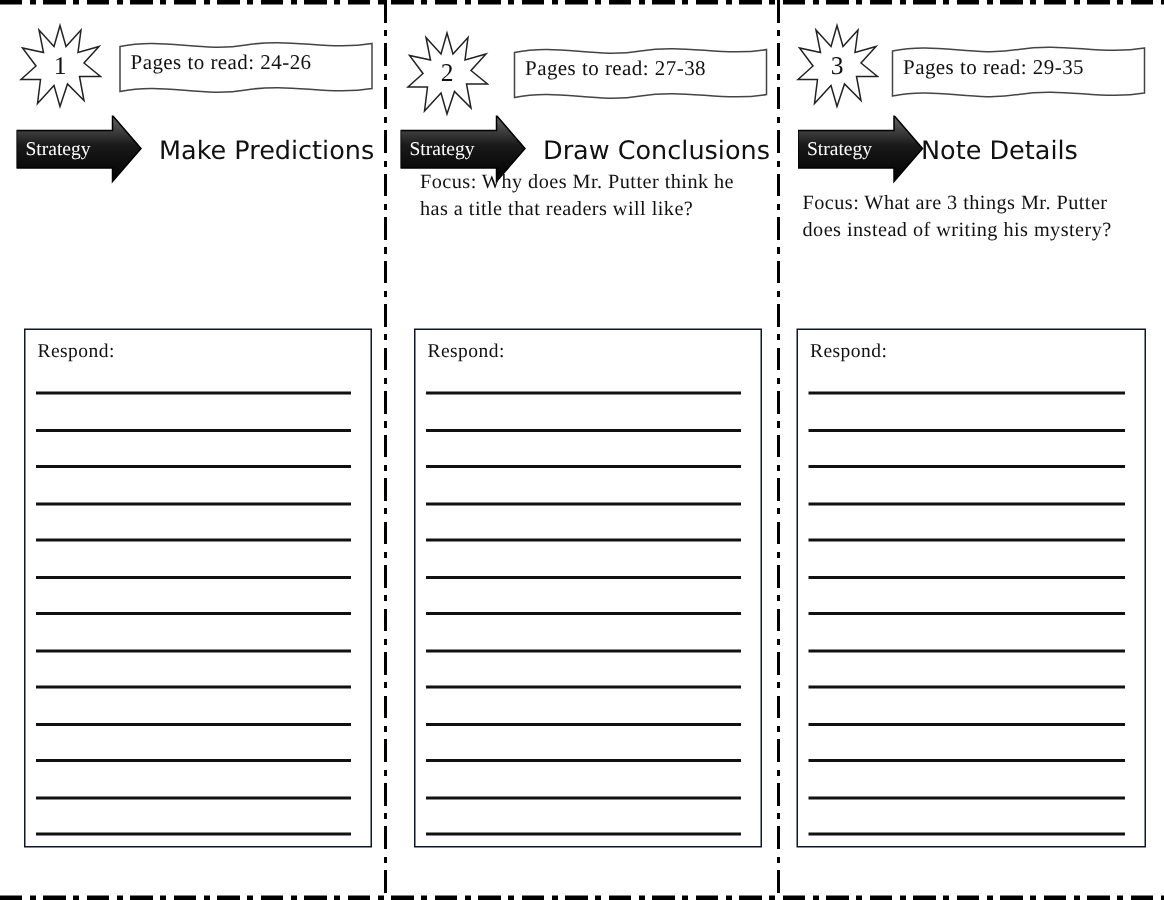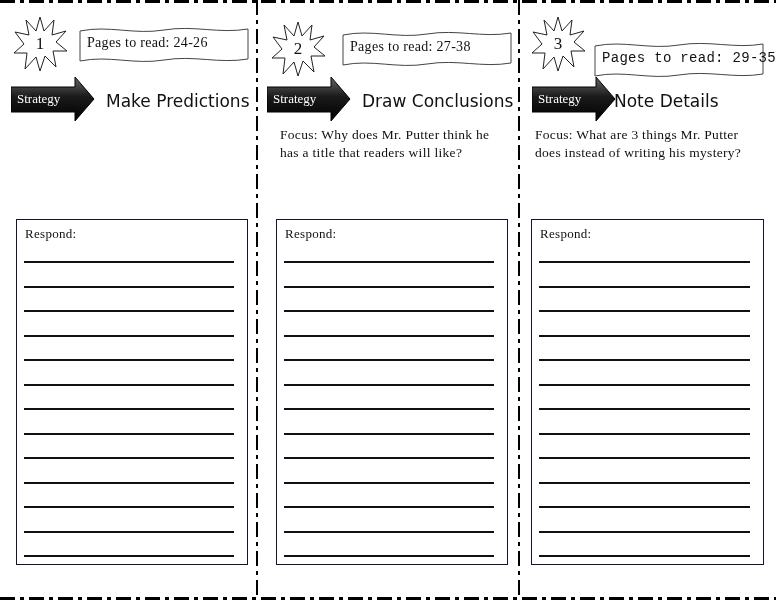--- a/index.html
+++ b/index.html
@@ -98,21 +98,21 @@
             <stop offset="0" stop-color="#666"></stop>
             <stop offset="0.45" stop-color="#1a1a1a"></stop>
             <stop offset="1" stop-color="#000"></stop>
           </linearGradient>
         </defs>
         <polygon points="0,10 64,10 64,0 83,22 64,44 64,35 0,35" fill="url(#ag2)" stroke="#000" stroke-width="1"></polygon>
       </svg>
     <div class="arrow-label">Strategy</div>
   </div>
   <div class="strategy-name" style="left:104px; top:91px;">Draw Conclusions</div>
-  <div class="focus" style="left:22px; top:126px; width:225px;">Focus:  Why does Mr. Putter think he has a title that readers will like?</div>
+  <div class="focus" style="left:22px; top:112px; width:225px;">Focus:  Why does Mr. Putter think he has a title that readers will like?</div>
   <div class="respond-box" style="left:18px; top:219px; width:232px; height:346px;">
     <div class="respond-label">Respond:</div>
     <div class="lines"></div>
   <div class="line" style="top: 41px;"></div>
       <div class="line" style="top: 65.5px;"></div>
       <div class="line" style="top: 90px;"></div>
       <div class="line" style="top: 114.5px;"></div>
       <div class="line" style="top: 139px;"></div>
       <div class="line" style="top: 163.5px;"></div>
       <div class="line" style="top: 188px;"></div>
@@ -125,21 +125,21 @@
     </div>
 </div>
 
 <div class="panel" style="left:520px; width:256px;">
   <div class="star" style="left:10px; top:15px;">
     <svg width="56" height="58" viewBox="0 0 56 58">
         <polygon points="28,2 32,16 42,5 40,20 54,16 44,27 55,36 41,36 44,52 33,41 28,56 24,42 13,54 15,38 2,38 12,29 3,17 17,20 14,5 24,16" fill="#fff" stroke="#222" stroke-width="1"></polygon>
       </svg>
     <div class="star-num">3</div>
   </div>
-  <div class="banner" style="left:74px; top:41px;font-family:Liberation Mono, monospace;">
+  <div class="banner" style="left:74px; top:29px;">
     <svg width="170" height="38" viewBox="0 0 170 38">
         <path d="M1,5 C30,-1 55,9 85,4 C115,-1 140,8 169,3 L169,33 C140,38 115,29 85,34 C55,39 30,29 1,35 Z" fill="#fff" stroke="#444" stroke-width="1"></path>
       </svg>
     <div class="banner-text">Pages to read: 29-35</div>
   </div>
   <div class="arrow" style="left:12px; top:77px;">
     <svg width="84" height="46" viewBox="0 0 84 46">
         <defs>
           <linearGradient id="ag3" x1="0" y1="0" x2="0" y2="1">
             <stop offset="0" stop-color="#666"></stop>

